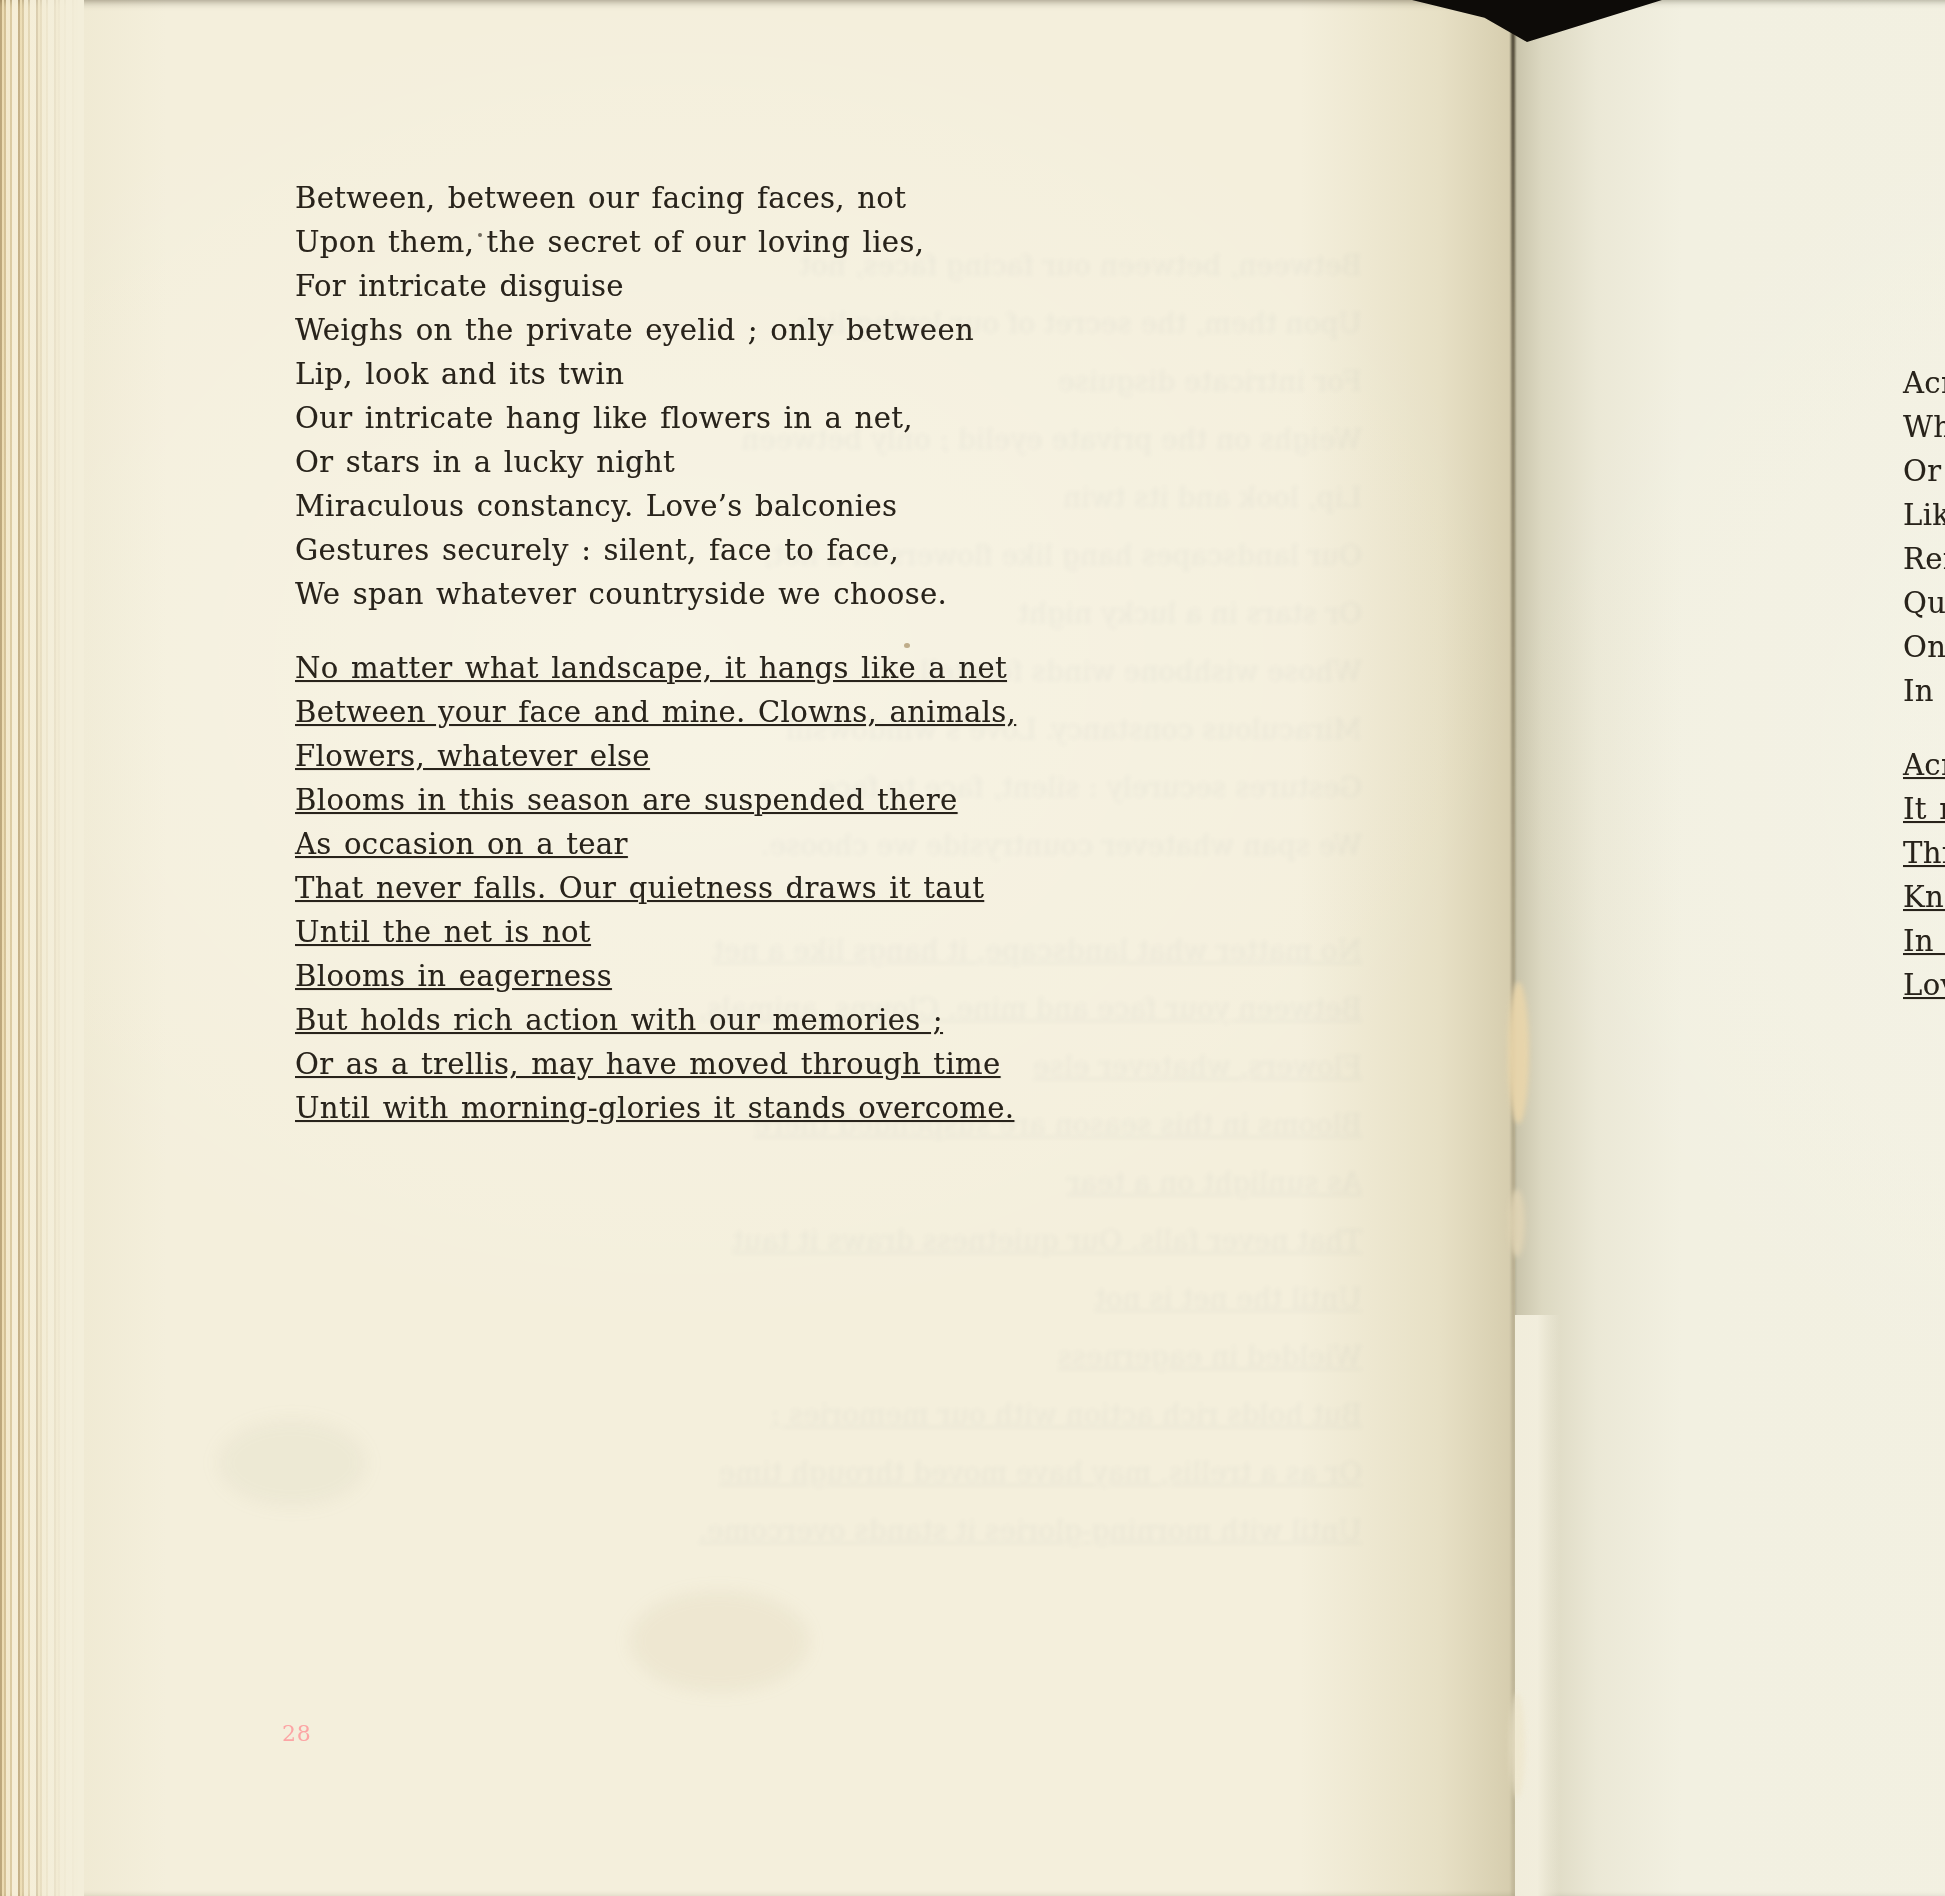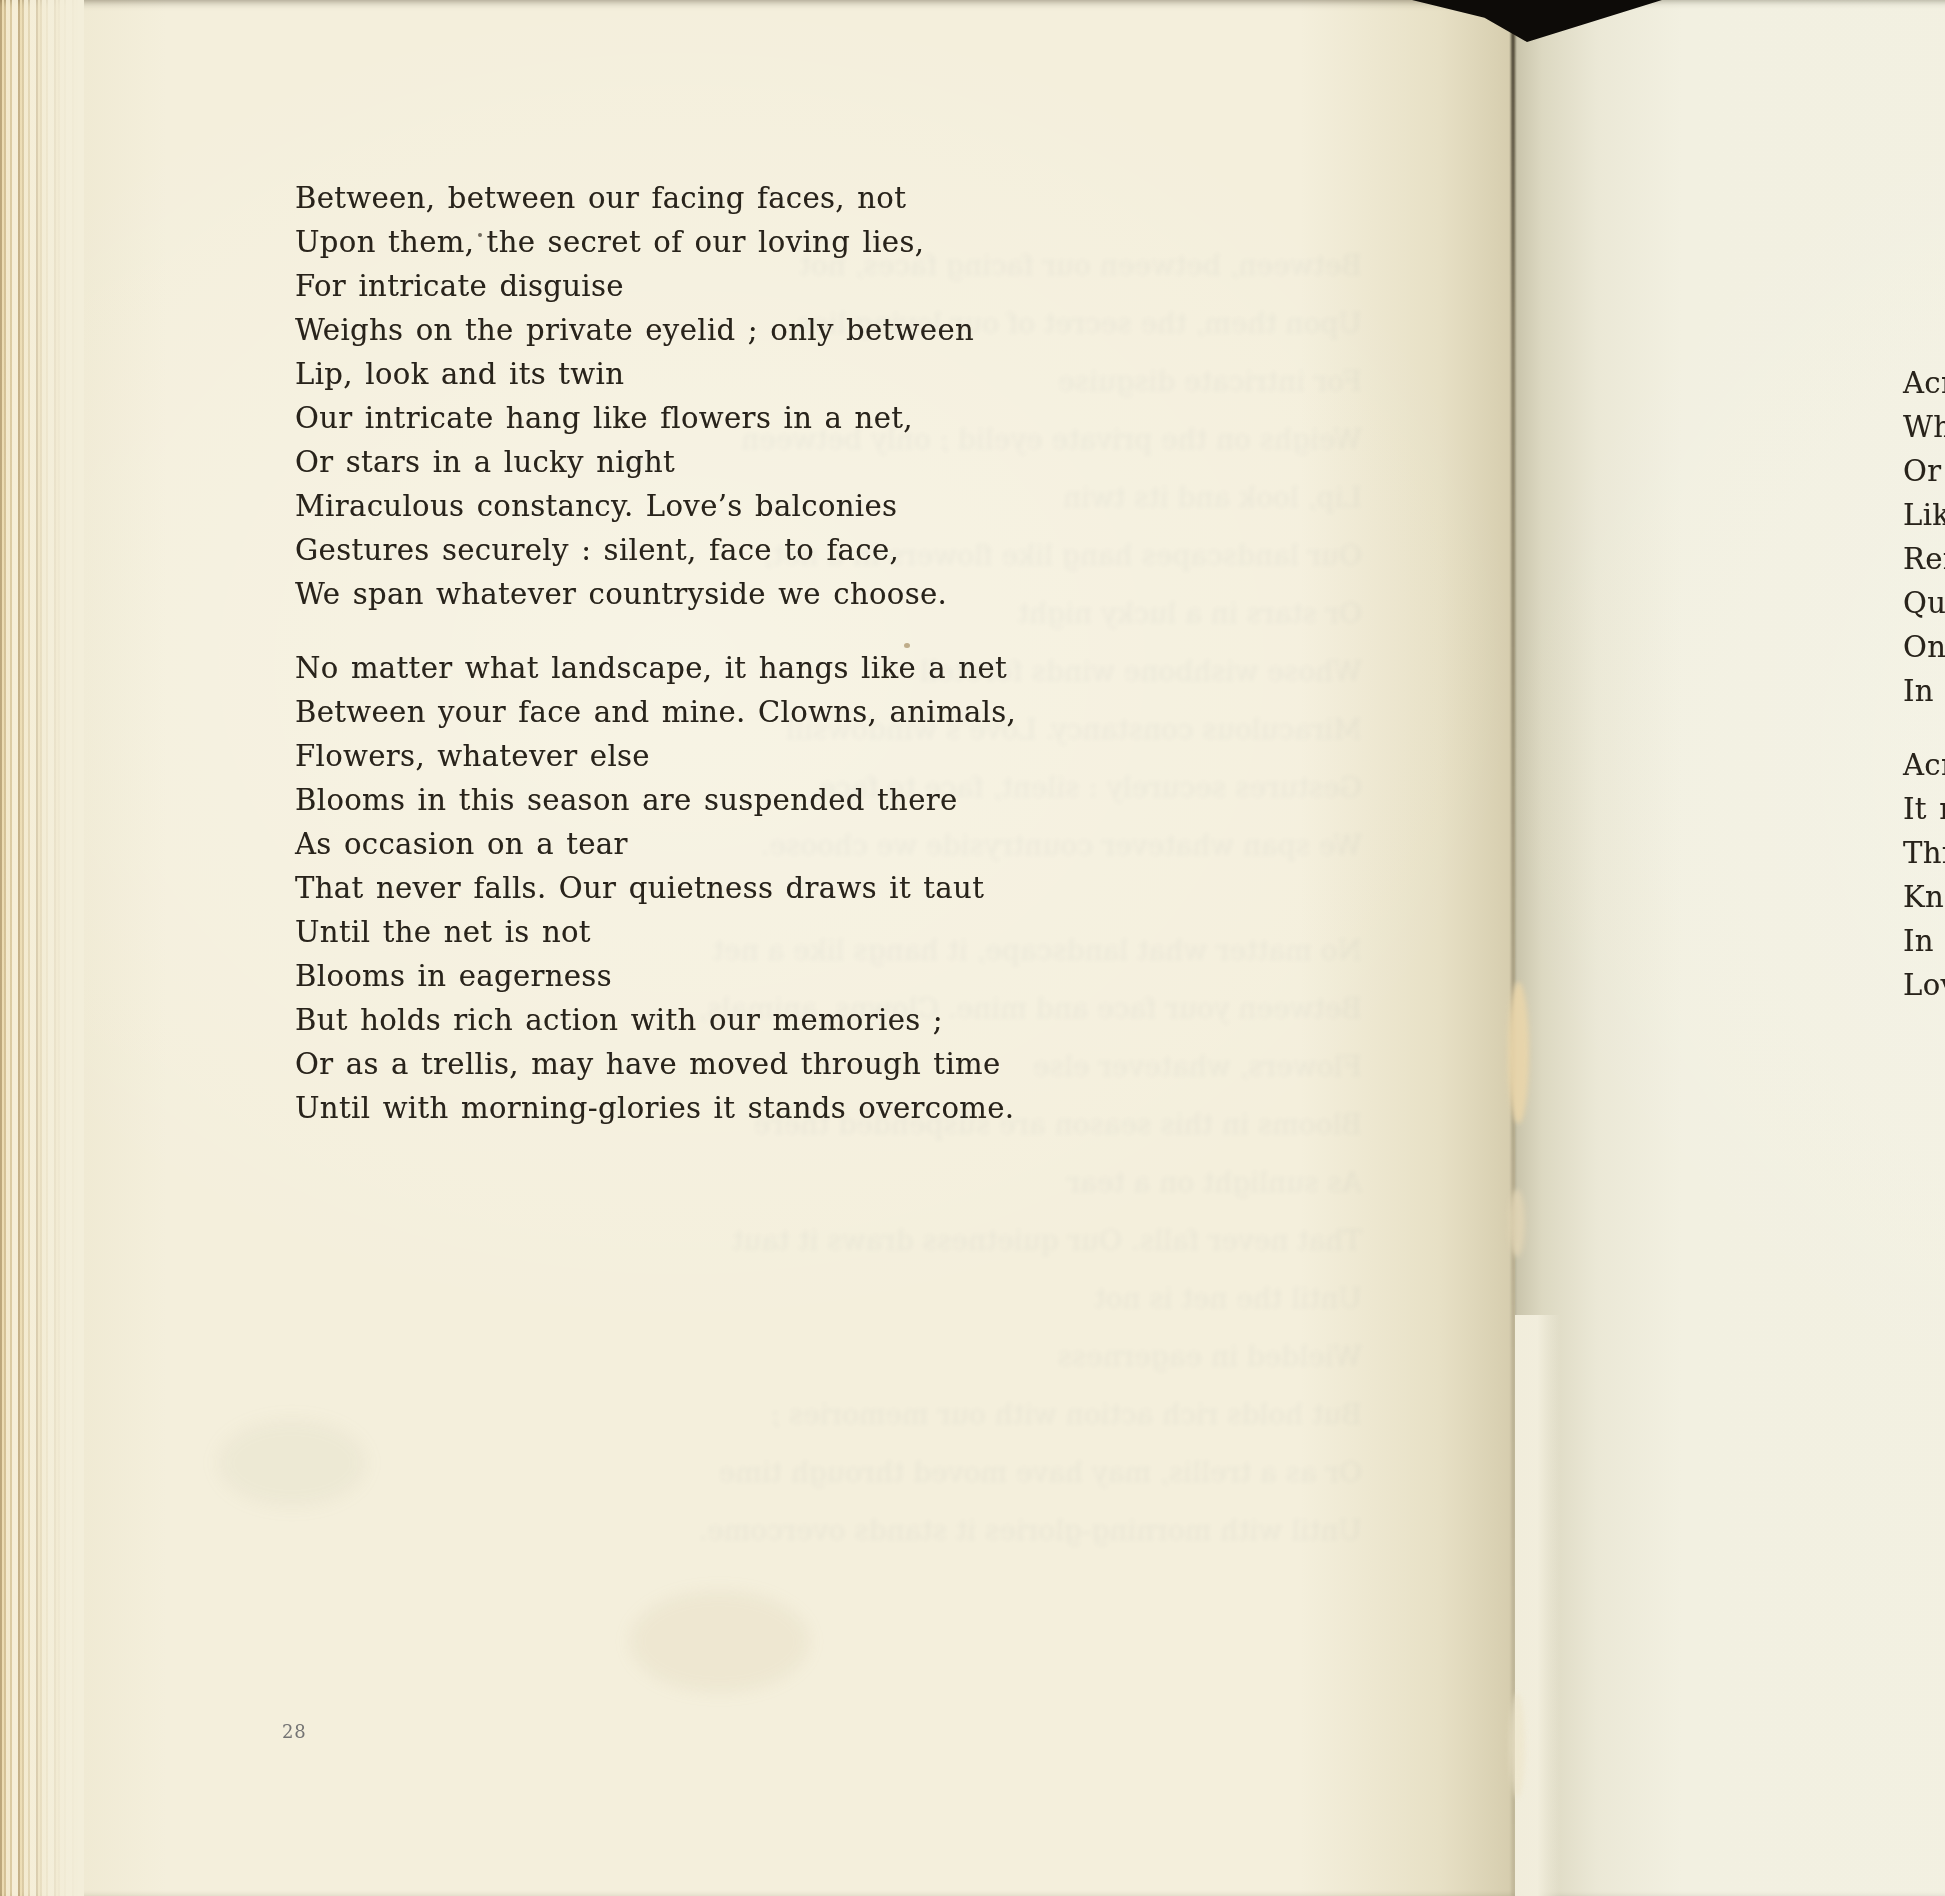--- a/index.html
+++ b/index.html
@@ -61,22 +61,22 @@
   .blob-3 { left:1510px; top:1693px; width:15px; height:105px; background:#eee6cc; opacity:.7; }
 
   
   .poem {
     position:absolute; color:#28231b; font-size:29px; line-height:44px;
     letter-spacing:0.4px; word-spacing:2.7px; white-space:nowrap;
     text-shadow:0.2px 0.2px 0 rgba(40,33,22,0.35);
   }
   .poem-left  { left:295px;  top:176px; }
   .poem-right { left:1903px; top:361px; }
-  .stanza + .stanza { margin-top:30px; }
-  .page-number { position:absolute; font-size:18px; color:#737373; letter-spacing:0.8px; }
+  .stanza + .stanza { margin-top:30px;text-decoration:underline; }
+  .page-number { position:absolute; font-size:22px; color:#fca5a5; letter-spacing:0.8px; }
   .pn-left  { left:282px;  top:1721px; }
 
   
   .ghost {
     position:absolute; transform:scaleX(-1); transform-origin:50% 50%;
     filter:blur(1.9px); color:#4e616f; font-size:28px; line-height:58px;
     white-space:nowrap; pointer-events:none;
   }
   .ghost .stanza + .stanza { margin-top:47px; }
   .ghost-left  { left:350px;  top:237px; width:1012px; opacity:0.055; }

